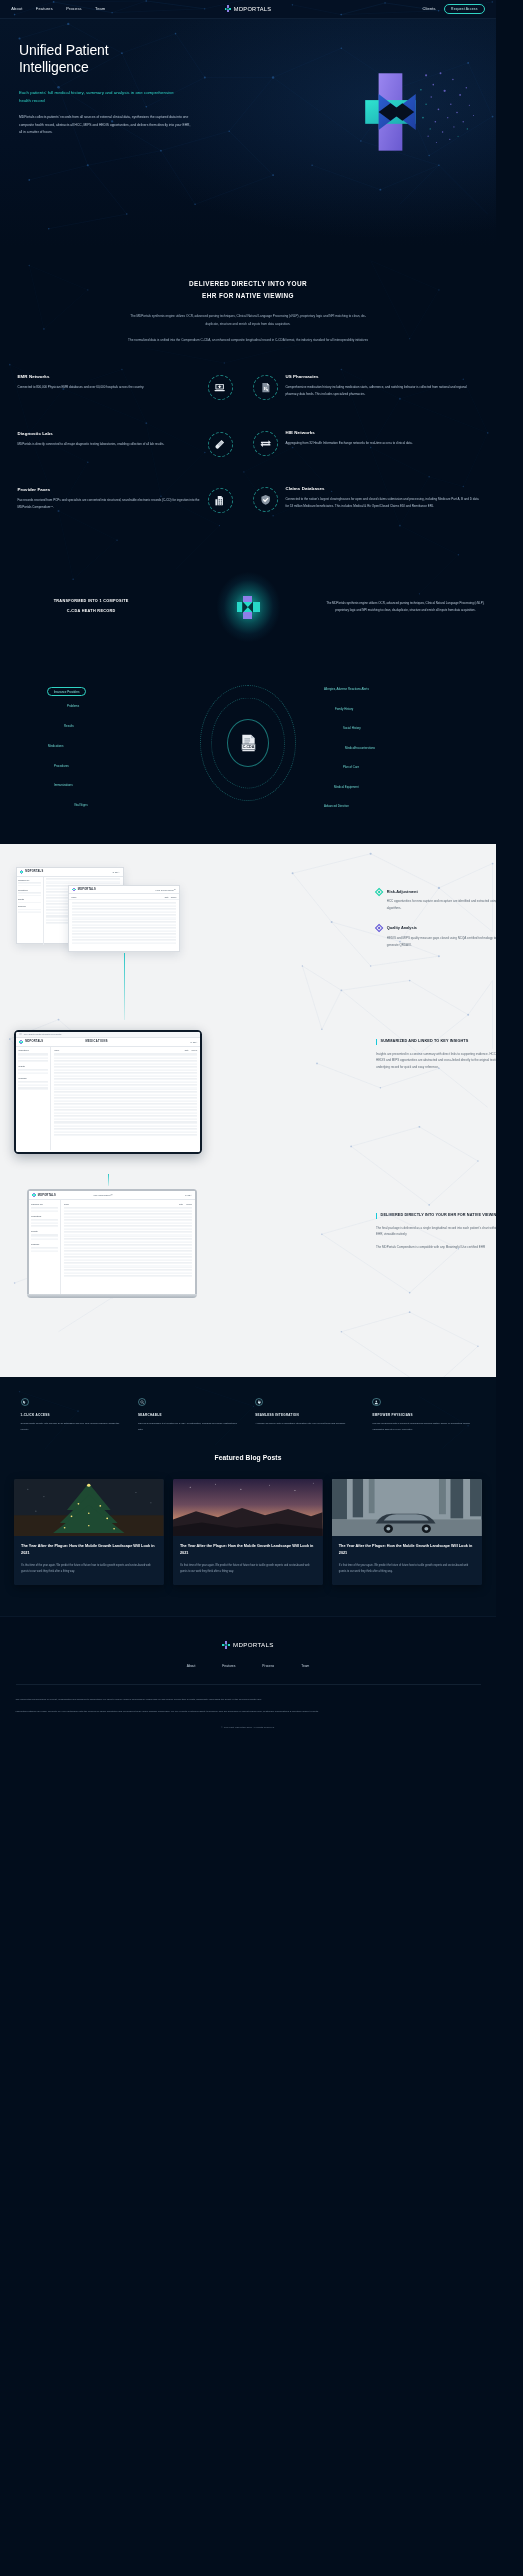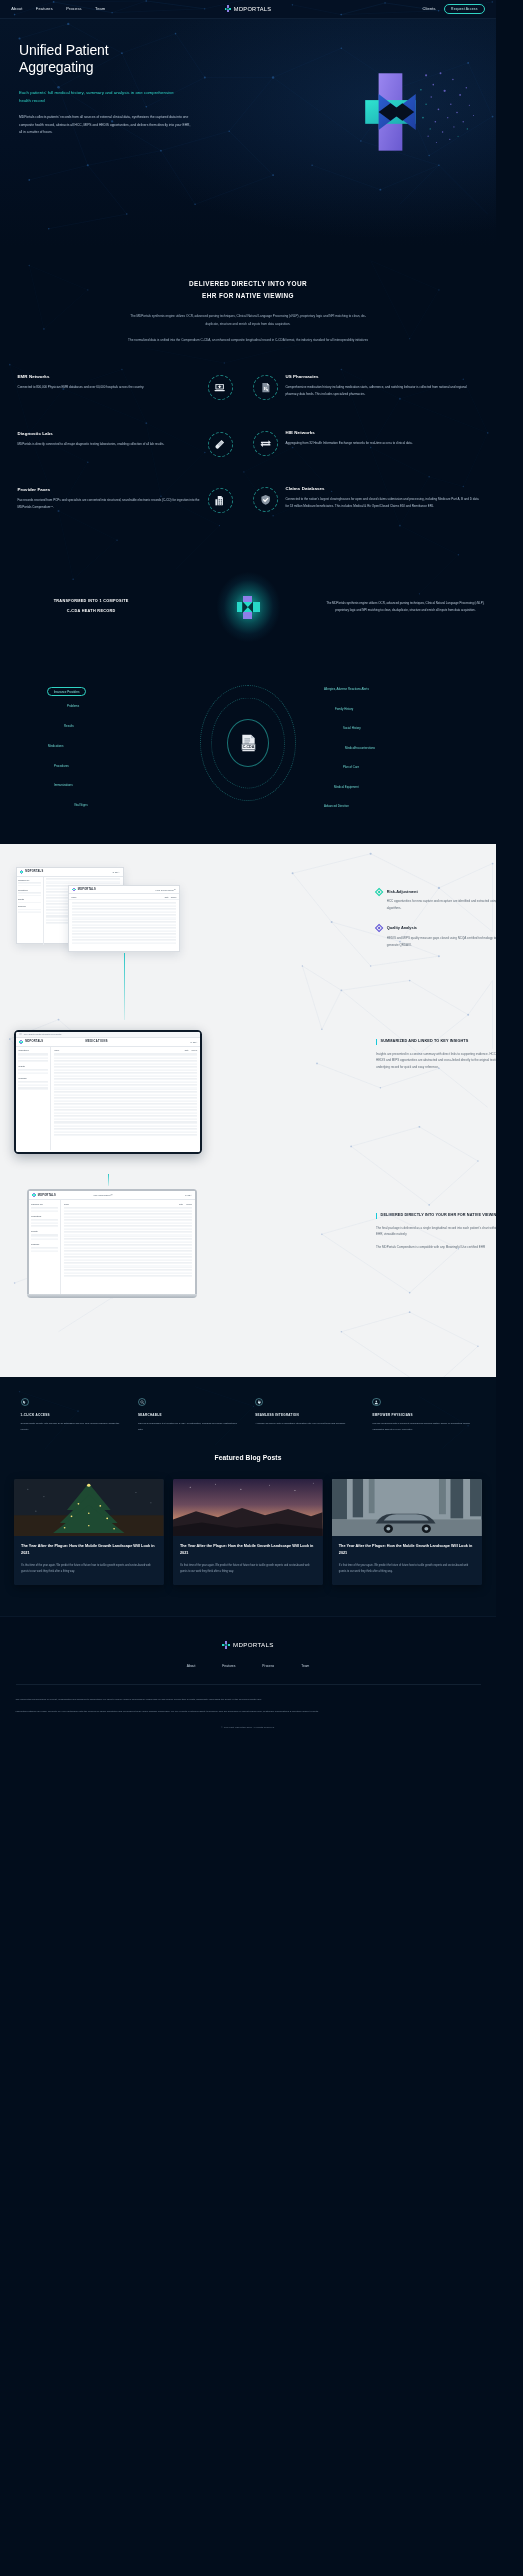--- a/index.html
+++ b/index.html
@@ -315,21 +315,21 @@
           <circle cx="194" cy="126" r="1.2"></circle>
             <circle cx="248" cy="140" r="1"></circle>
             <circle cx="266" cy="126" r="1.2"></circle>
         </g>
       </svg>
     </div>
 
     <div class="hero-inner">
       <h1>
         <span>Unified Patient</span><br>
-        <span>Aggregating</span>
+        <span>Intelligence</span>
       </h1>
       <div class="hero-sub">Each patients' full medical history, summary and analysis in one comprehensive health record</div>
       <div class="hero-body">MDPortals collects patients' records from all sources of external clinical data, synthesizes the captured data into one composite health record, abstracts all HCC, MIPS and HEDIS opportunities, and delivers them directly into your EHR, all in a matter of hours.</div>
     </div>
   </div>
 
   <div class="sec-deliver">
     <svg class="net" viewBox="0 0 1017 260" preserveAspectRatio="none">
       <g stroke="#16406f" stroke-width=".4" fill="none" opacity=".55">
         <path d="M60 40 L180 90 L90 170 L60 40"></path>

